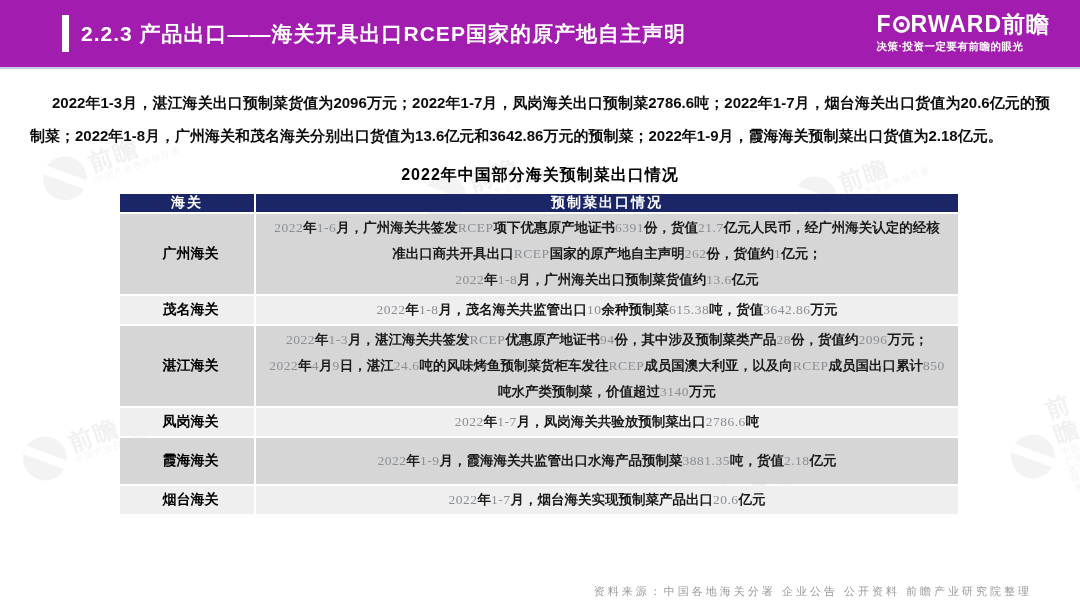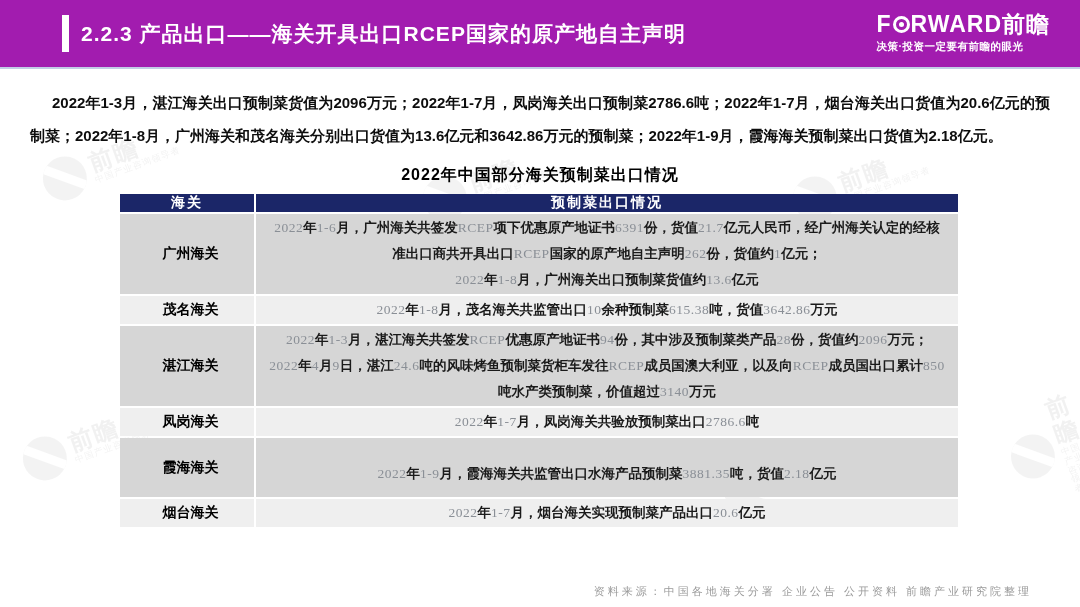--- a/index.html
+++ b/index.html
@@ -56,21 +56,21 @@
             margin-left:88px; width:842px; table-layout:fixed; }
   table.customs th { background:#1b2668; color:#ffffff; font-size:14px;
             font-weight:bold; height:16px; letter-spacing:2px; }
   table.customs td { vertical-align:middle;text-align:center; }
   td.name  { width:134px; background:inherit; font-size:14px; font-weight:bold;
             padding-left:7px; color:#000; }
   td.detail{ padding:1px 12px; font-size:13.5px; font-weight:bold; color:#1a1a1a; }
   td.detail p { line-height:26px; margin:0; }
   tr.r-dark td  { background:#d6d6d6; }
   tr.r-light td { background:#efefef; }
-  tbody tr:nth-child(5) td.detail { padding-top:23px; padding-bottom:10px; }
+  tbody tr:nth-child(5) td.detail { padding-top:10px; padding-bottom:10px; }
   .num { font-family:"Liberation Serif", serif; font-weight:normal;
          color:#8a8f96; letter-spacing:.5px; }
 
   
   .source { position:absolute; right:48px; bottom:8px; font-size:11px;
             color:#9a9a9a; letter-spacing:3px; z-index:1; }
 </style>
 </head>
 <body>
 

